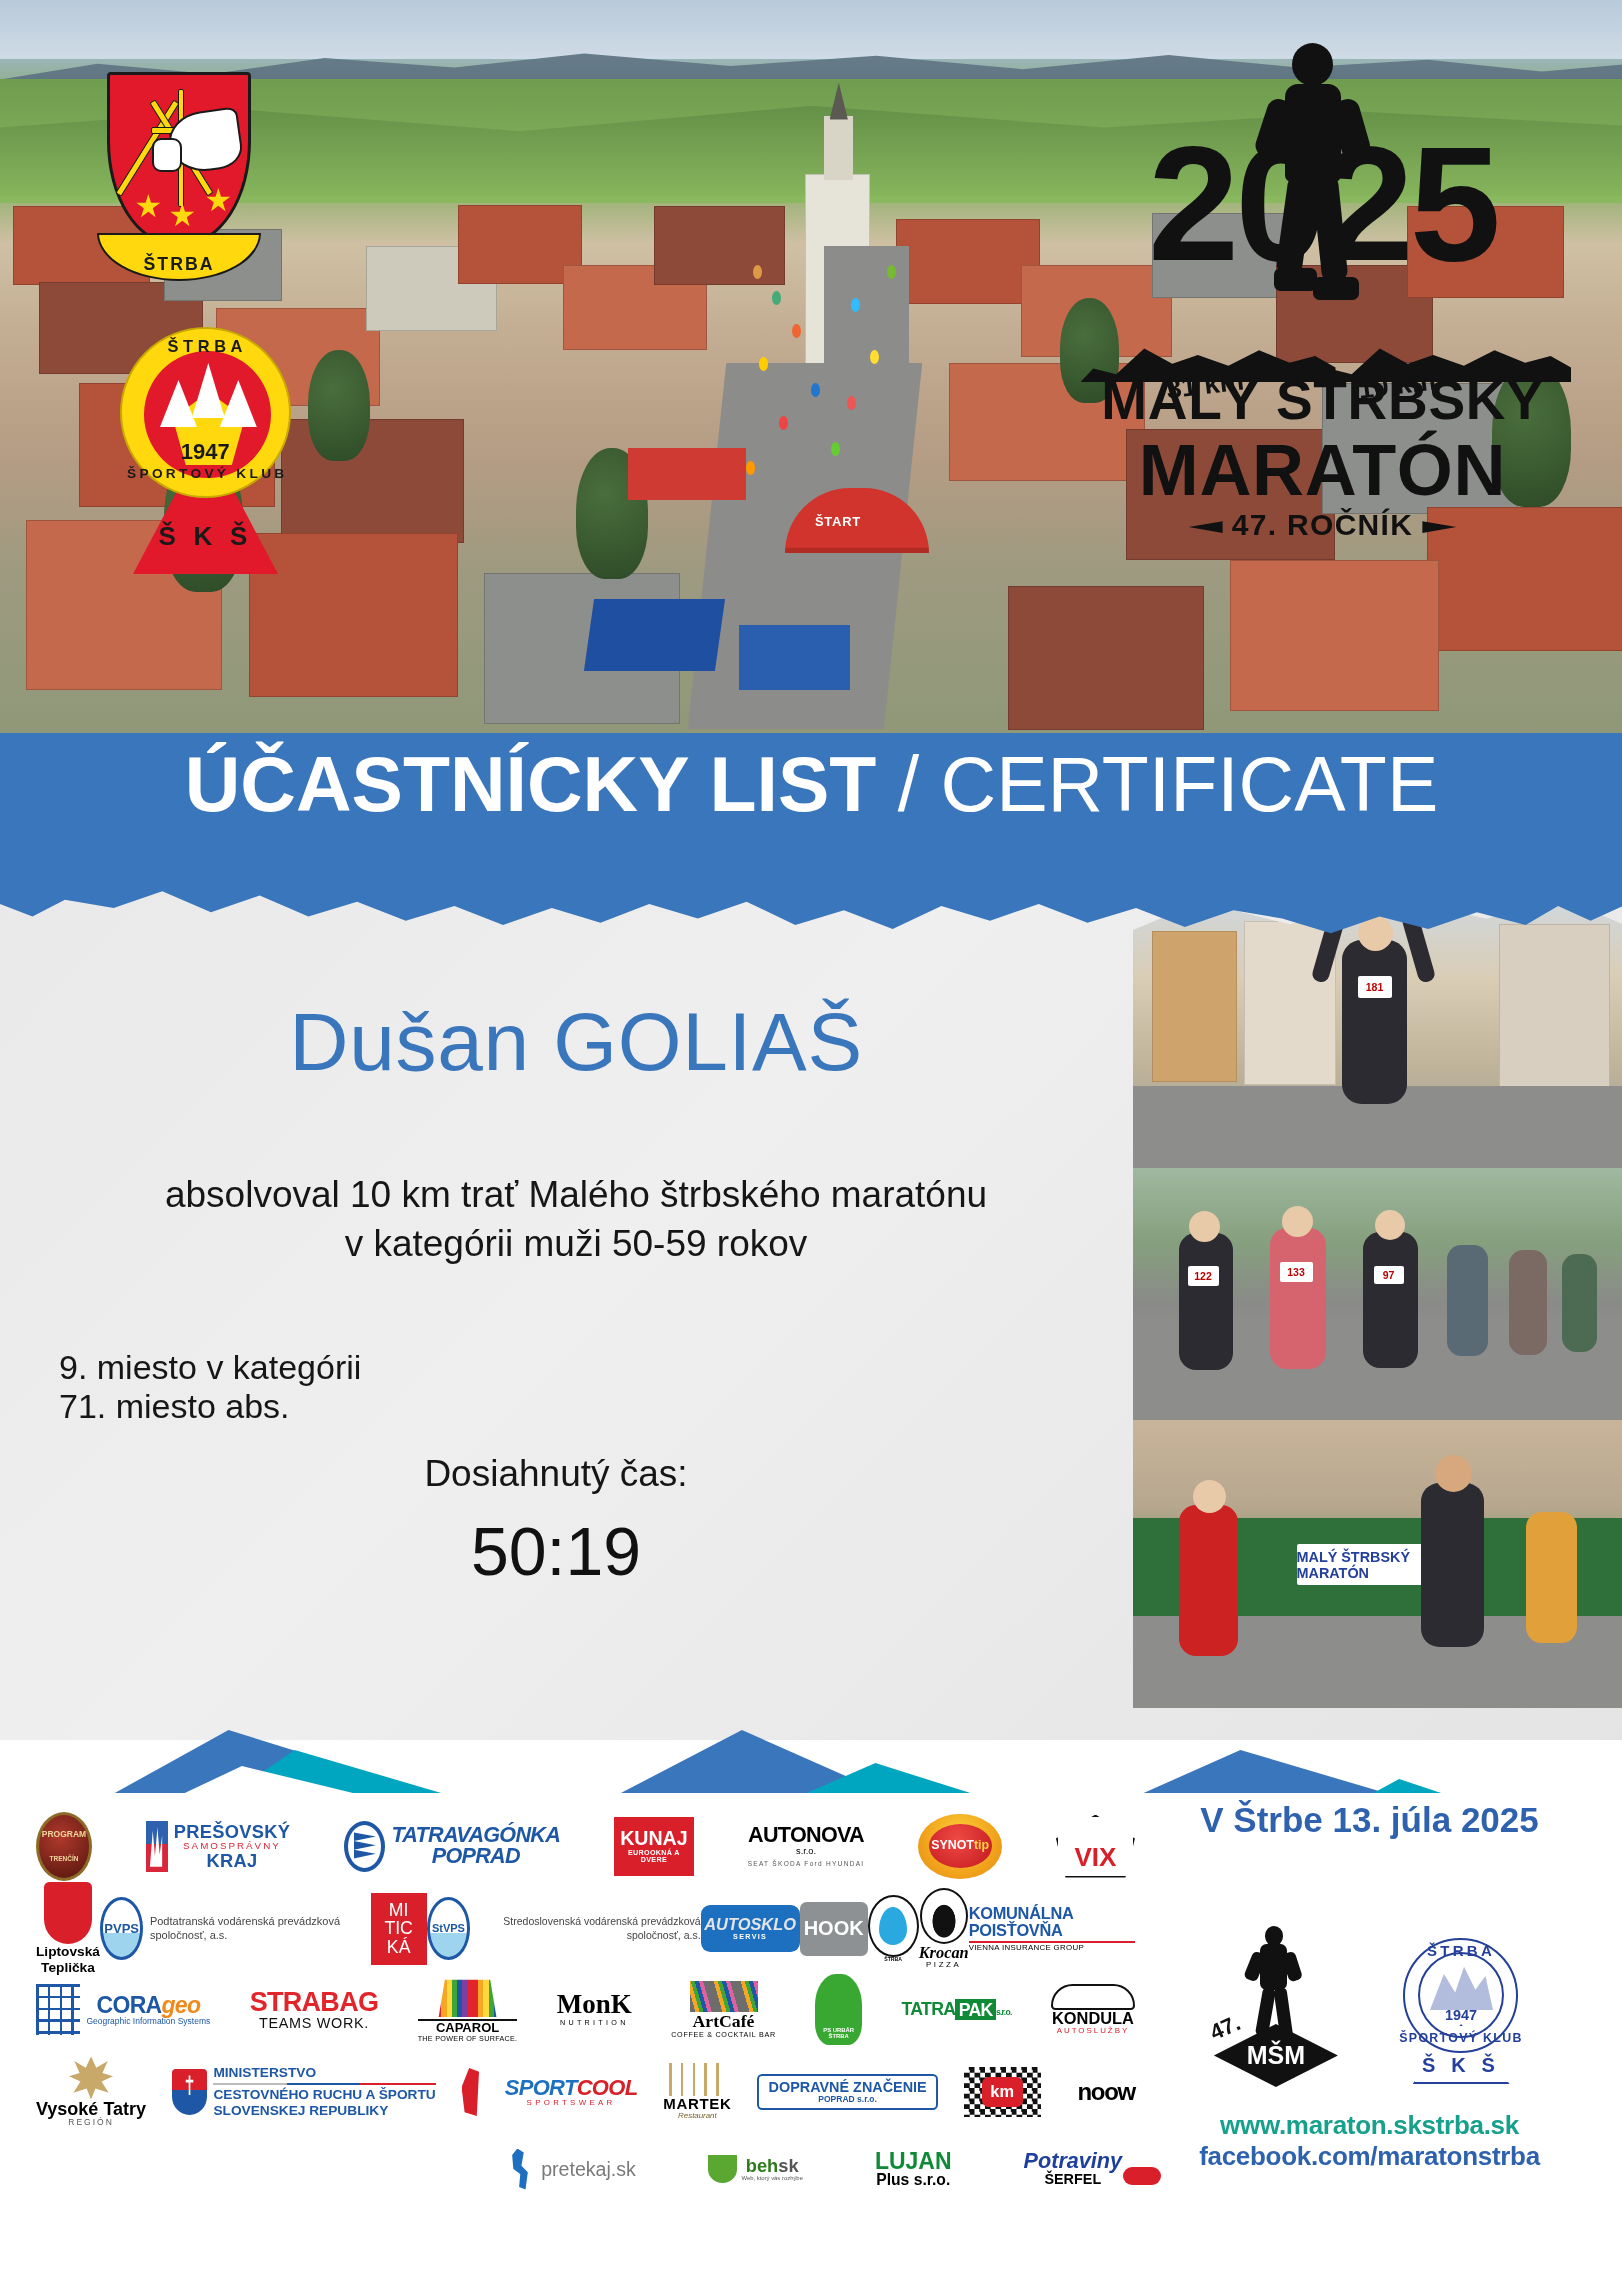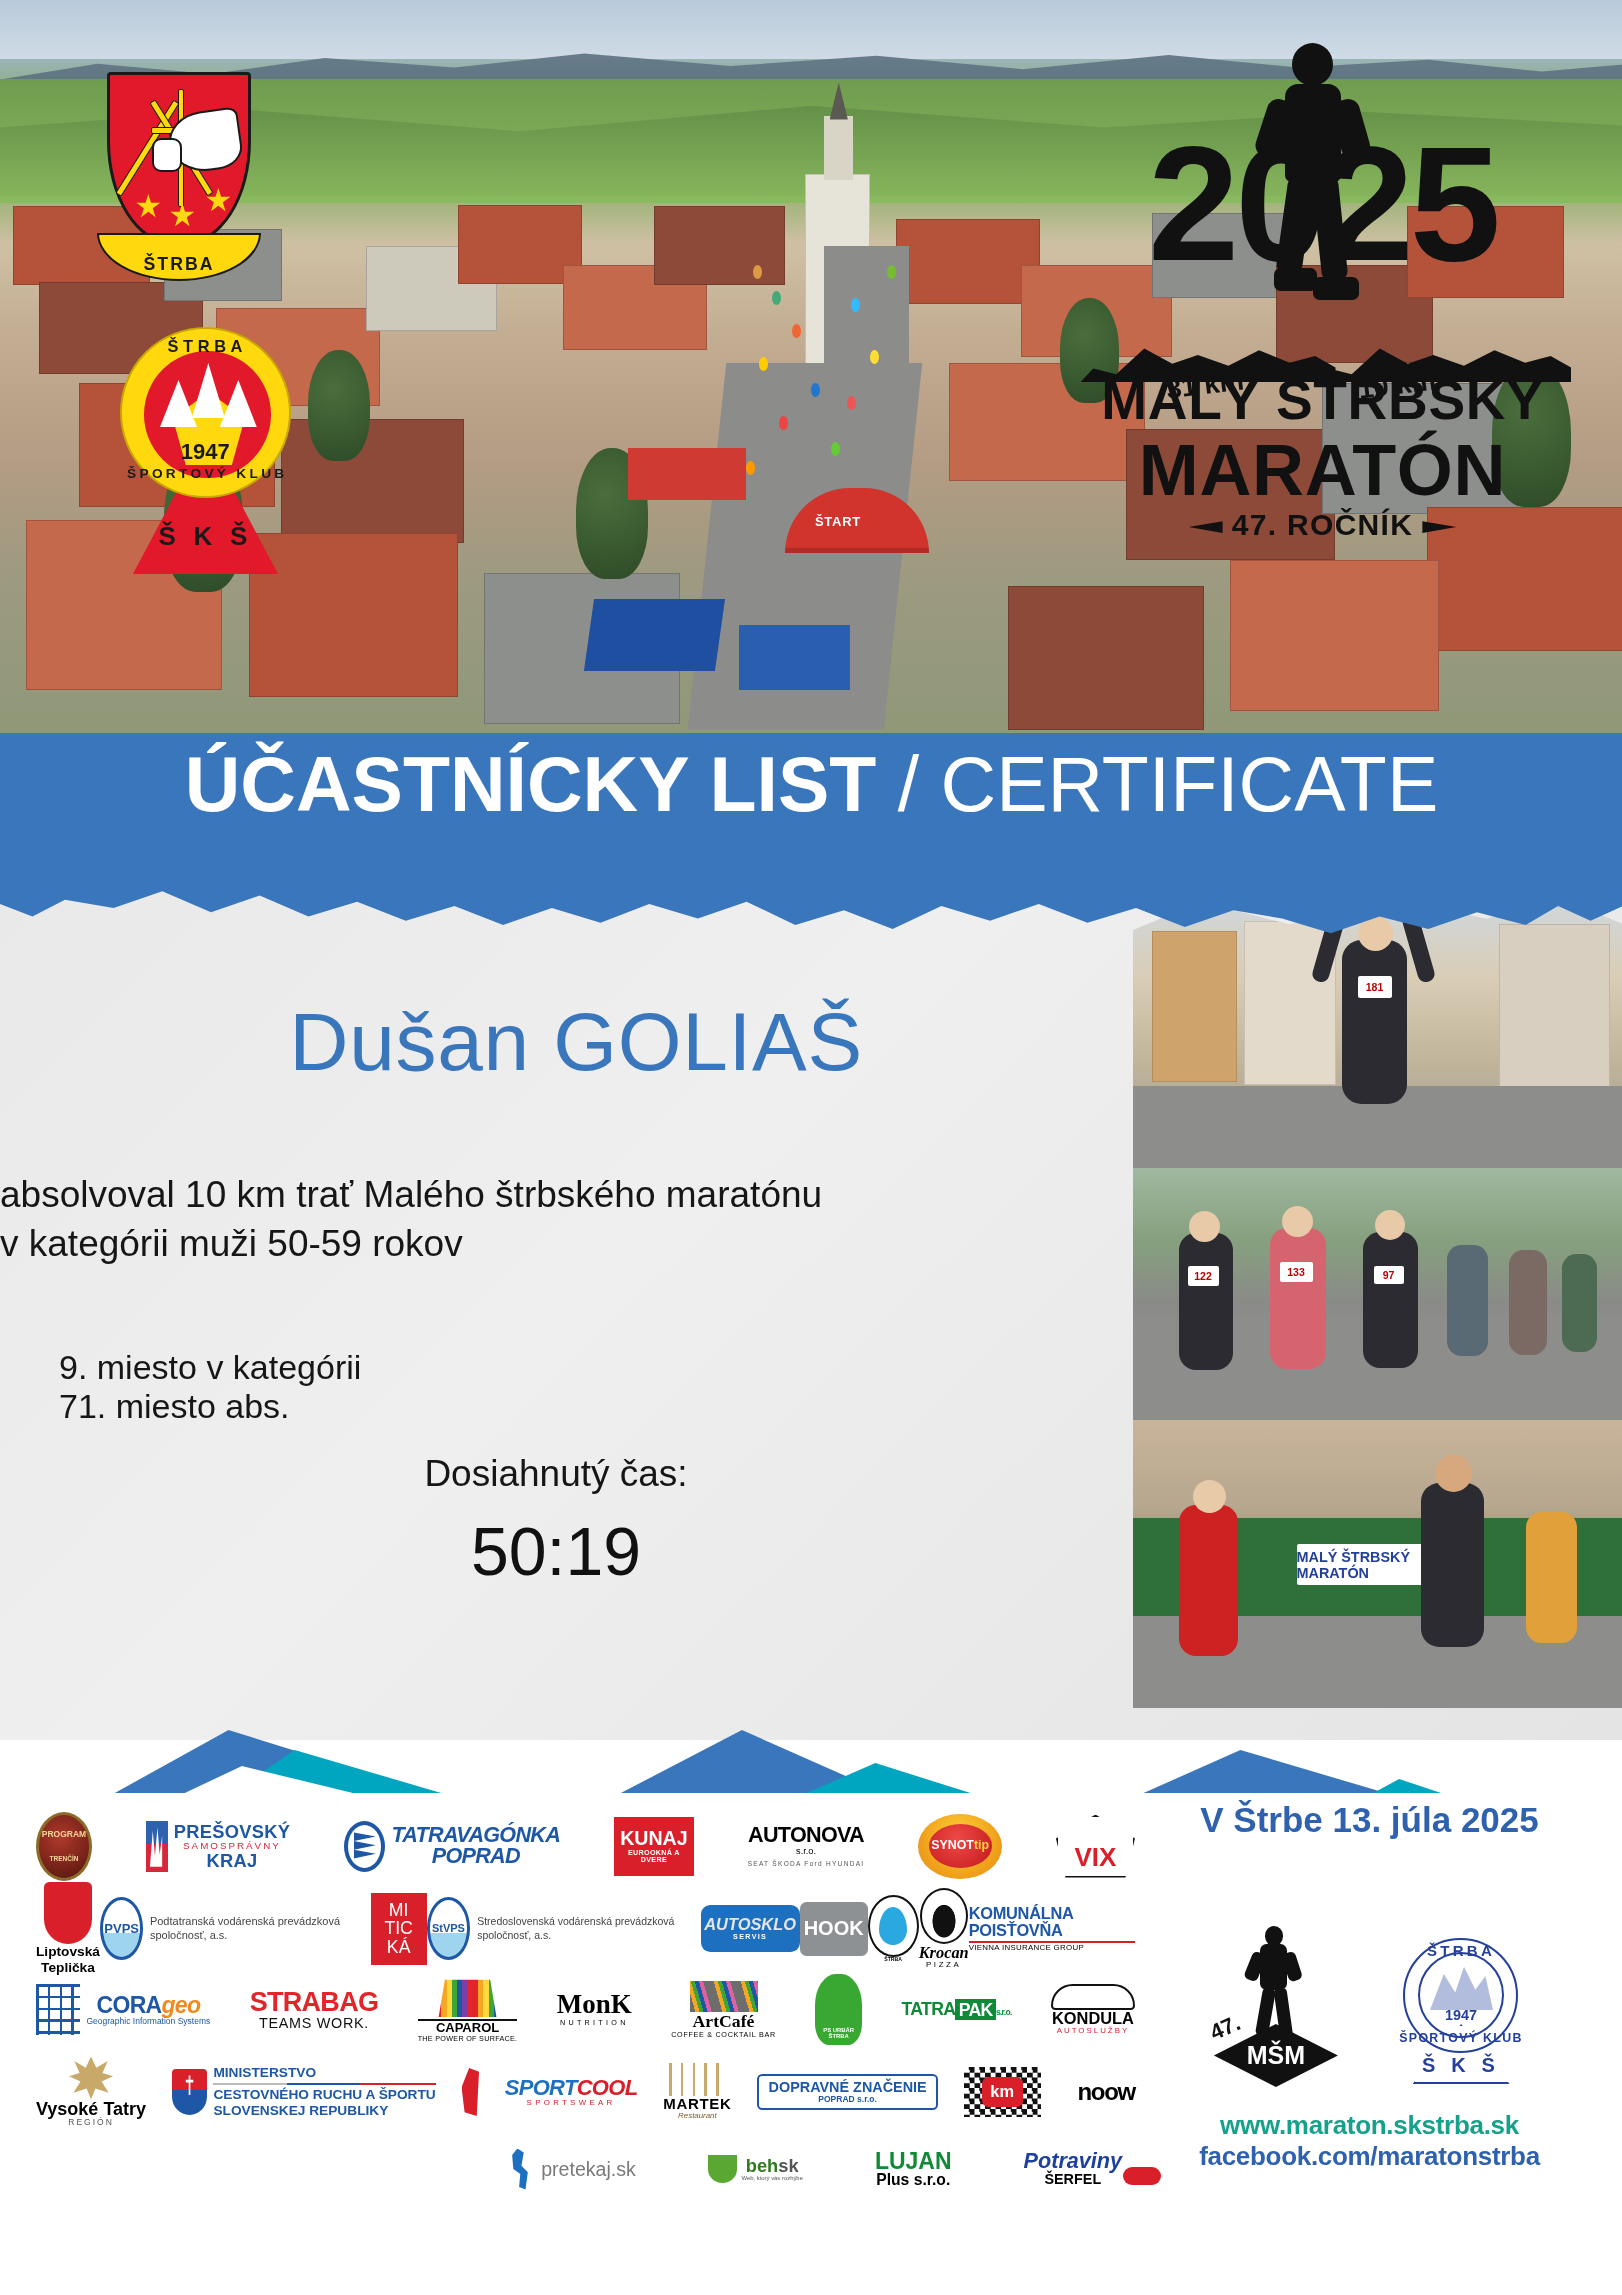--- a/index.html
+++ b/index.html
@@ -102,21 +102,21 @@
     font-size:77px; line-height:1; color:#fff; white-space:nowrap;}
   .band-title b { font-weight:bold; }
   .band-title span { font-weight:normal; }
 
   
   .body-area { position:absolute; left:0; top:870px; width:1623px; height:870px;
     background:linear-gradient(135deg,#e9e9e9 0%,#efefef 40%,#e4e4e4 100%); z-index:2; }
 
   .cert-name { position:absolute; left:0; top:995px; width:1152px; text-align:center; z-index:9;
     font-size:82px; font-weight:normal; color:#3A76BC; letter-spacing:0.7px; }
-  .cert-desc { position:absolute; left:0; top:1171px; width:1152px; z-index:9;
+  .cert-desc { position:absolute; left:0; top:1171px; width:1152px; text-align:center; z-index:9;
     font-size:37px; line-height:1.32; color:#161616; }
   .places { position:absolute; left:59px; top:1348px; width:1086px; z-index:9;
     display:flex; justify-content:space-between; font-size:34px; color:#161616;flex-direction:column; }
   .places .r { padding-right:13px; }
   .time-lbl { position:absolute; left:0; top:1453px; width:1112px; text-align:center; z-index:9;
     font-size:37px; color:#161616; }
   .time-val { position:absolute; left:0; top:1512px; width:1112px; text-align:center; z-index:9;
     font-size:68px; color:#111; }
 
   
@@ -200,21 +200,21 @@
   .lg-shield-lt { width:48px; height:62px; background:#d9202a; border-radius:5.2px 5.2px 50% 50%/5.2px 5.2px 40% 40%;}
   .lg-lt { text-align:center; font-size:13.7px; font-weight:bold; line-height:1.1;}
   .lg-pvps { display:flex; align-items:center; gap:6.5px;}
   .pvps-o { width:52px; height:63px; border:3.3px solid #1d57a5; border-radius:50%; color:#1d57a5;
     font-size:13px; font-weight:bold; display:flex; align-items:center; justify-content:center;
     background:linear-gradient(#fff 58%,#9fd4ef 58%);}
   .pvps-t { font-size:11px; color:#444; text-align:left; line-height:1.25;}
   .lg-mit { width:56px; height:72px; background:#d9202a; color:#fff; font-size:17.7px; line-height:1.02;
     display:flex; flex-direction:column; align-items:center; justify-content:center;}
   .lg-stvps { display:flex; align-items:center; gap:7px;}
-  .pvps-t2 { font-size:10.5px; color:#444; text-align:left; line-height:1.25;}
+  .pvps-t2 { font-size:10.5px; color:#444; text-align:right; line-height:1.25;}
   .lg-cora { display:flex; align-items:center; gap:6.5px;}
   .cora-g { width:44px; height:51px;
     background:repeating-linear-gradient(#1d57a5 0 2.6px,transparent 2.6px 11.8px),
                repeating-linear-gradient(90deg,#1d57a5 0 2.6px,transparent 2.6px 11.8px);}
   .cora-t b { font-size:23px; color:#1d57a5; letter-spacing:-0.7px;}
   .cora-t b u { color:#f08a1e; font-style:italic; text-decoration:none;}
   .cora-t i { display:block; font-size:8.5px; color:#1d57a5; font-style:normal;}
   .lg-strabag b { font-size:27px; color:#e2242b; letter-spacing:-0.7px; display:block;}
   .lg-strabag i { font-size:14.4px; color:#111; font-style:normal; letter-spacing:0.7px;}
   .lg-caparol { text-align:center;}

